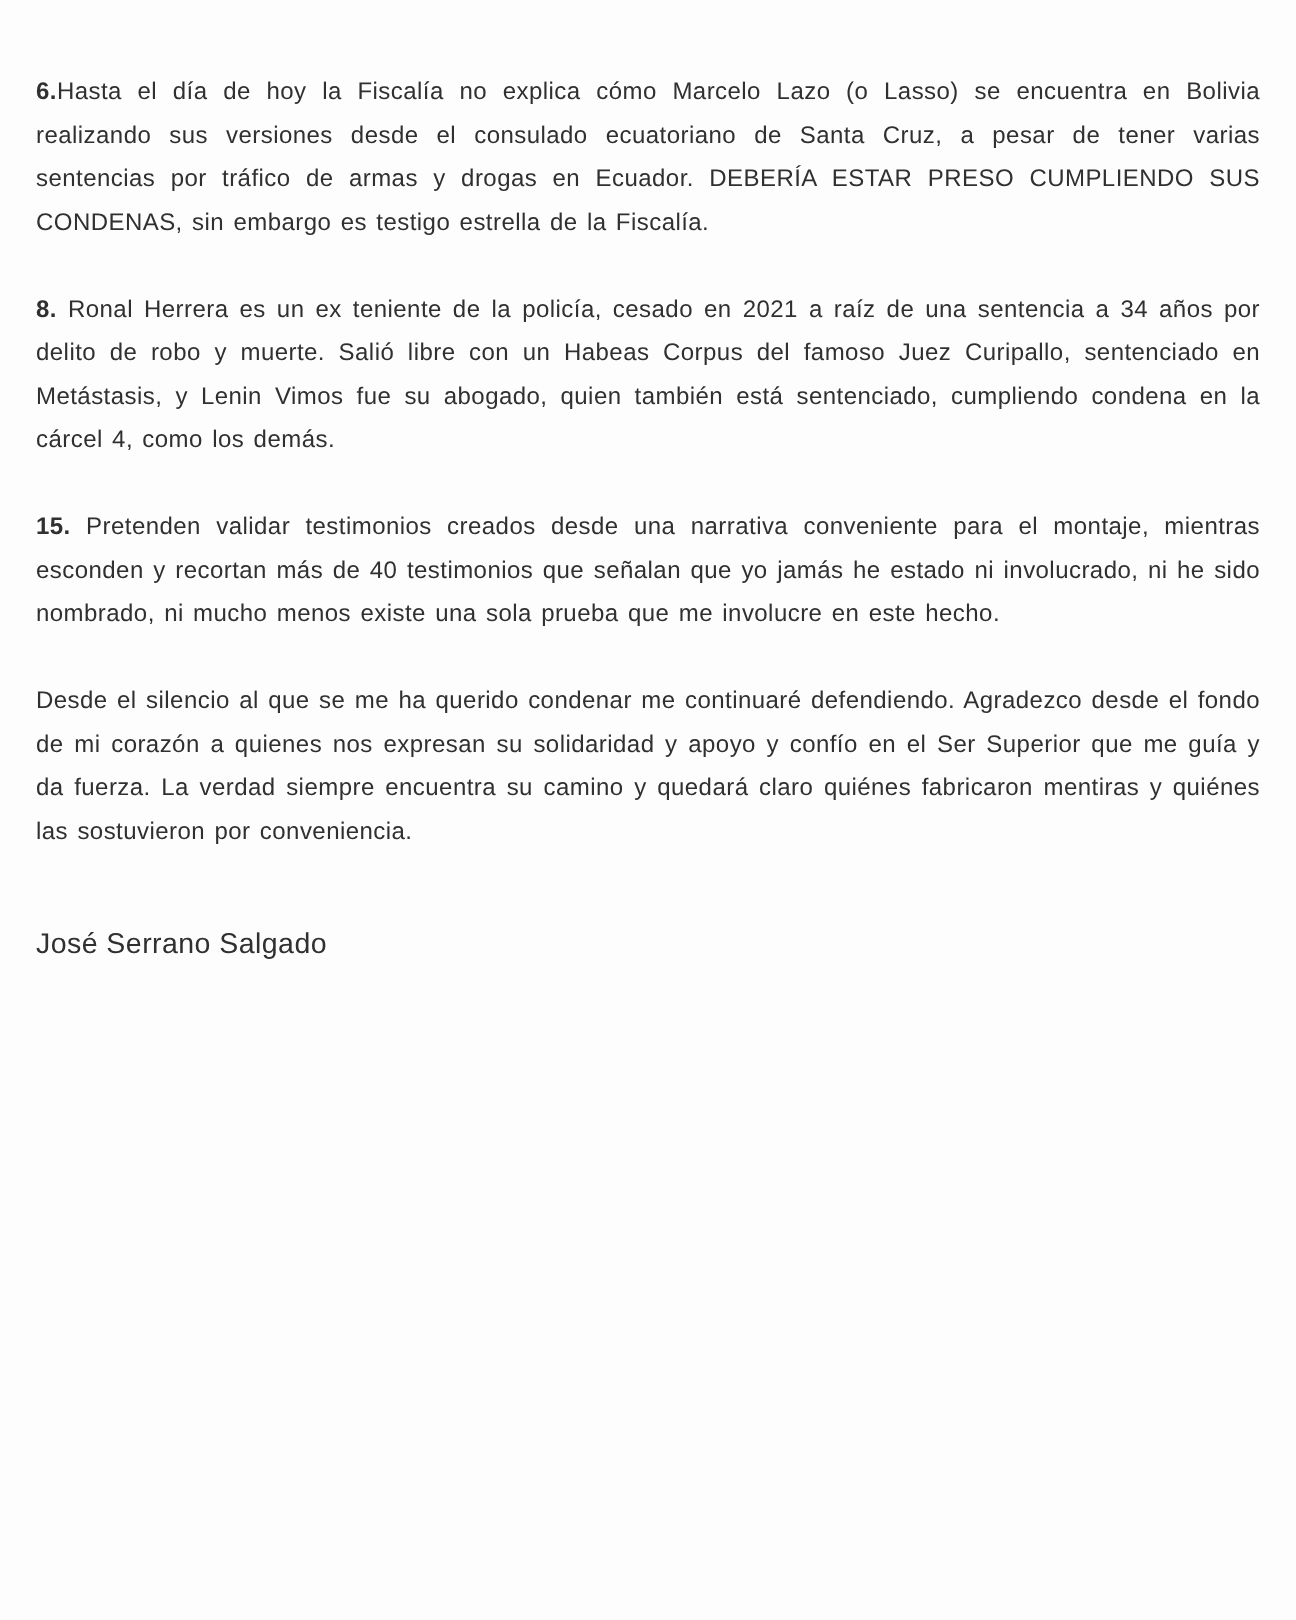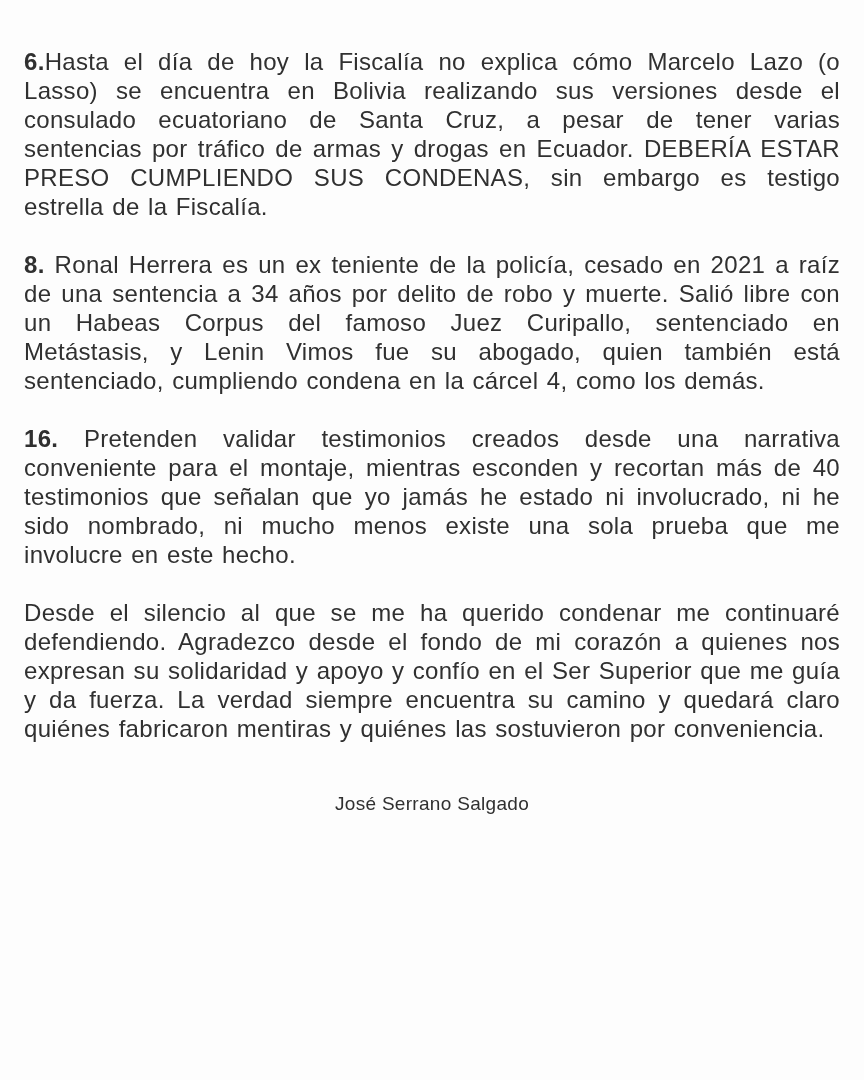--- a/index.html
+++ b/index.html
@@ -10,47 +10,47 @@
     background: #fdfdfd;
     color: #303030;
     font-family: "Liberation Sans", sans-serif;
     padding: 47px 24px 0 24px;
     overflow: hidden;
   }
   .doc {
     width: 816px;
   }
   .para {
-    font-size: 24px;
+    font-size: 16px;
     line-height: 29px;
     letter-spacing: 0.3px;
     word-spacing: 1.5px;
     text-align: justify;
     margin: 0 0 29px 0;
   }
   .para .num {
     font-weight: 700;
   }
   .signature {
     font-size: 19px;
     line-height: 29px;
     letter-spacing: 0.3px;
-    text-align: center;
+    text-align: left;
     margin: 46px 0 0 0;
   }
 </style>
 </head>
 <body style="background: rgb(253, 253, 253); color: rgb(48, 48, 48);">
 
 <main class="doc">
   <div id="paragraphs">
   <p class="para"><strong class="num">6.</strong><span class="txt">Hasta el día de hoy la Fiscalía no explica cómo Marcelo Lazo (o Lasso) se encuentra en Bolivia realizando sus versiones desde el consulado ecuatoriano de Santa Cruz, a pesar de tener varias sentencias por tráfico de armas y drogas en Ecuador. DEBERÍA ESTAR PRESO CUMPLIENDO SUS CONDENAS, sin embargo es testigo estrella de la Fiscalía.</span></p>
 
 
   <p class="para"><strong class="num">8.</strong><span class="txt"> Ronal Herrera es un ex teniente de la policía, cesado en 2021 a raíz de una sentencia a 34 años por delito de robo y muerte. Salió libre con un Habeas Corpus del famoso Juez Curipallo, sentenciado en Metástasis, y Lenin Vimos fue su abogado, quien también está sentenciado, cumpliendo condena en la cárcel 4, como los demás.</span></p>
 
 
-  <p class="para"><strong class="num">16.</strong><span class="txt"> Pretenden validar testimonios creados desde una narrativa conveniente para el montaje, mientras esconden y recortan más de 40 testimonios que señalan que yo jamás he estado ni involucrado, ni he sido nombrado, ni mucho menos existe una sola prueba que me involucre en este hecho.</span></p>
+  <p class="para"><strong class="num">15.</strong><span class="txt"> Pretenden validar testimonios creados desde una narrativa conveniente para el montaje, mientras esconden y recortan más de 40 testimonios que señalan que yo jamás he estado ni involucrado, ni he sido nombrado, ni mucho menos existe una sola prueba que me involucre en este hecho.</span></p>
 
   <p class="para"><strong class="num"></strong><span class="txt">Desde el silencio al que se me ha querido condenar me continuaré defendiendo. Agradezco desde el fondo de mi corazón a quienes nos expresan su solidaridad y apoyo y confío en el Ser Superior que me guía y da fuerza. La verdad siempre encuentra su camino y quedará claro quiénes fabricaron mentiras y quiénes las sostuvieron por conveniencia.</span></p>
 </div>
   <p class="signature">José Serrano Salgado</p>
 </main>
 
 </body></html>

